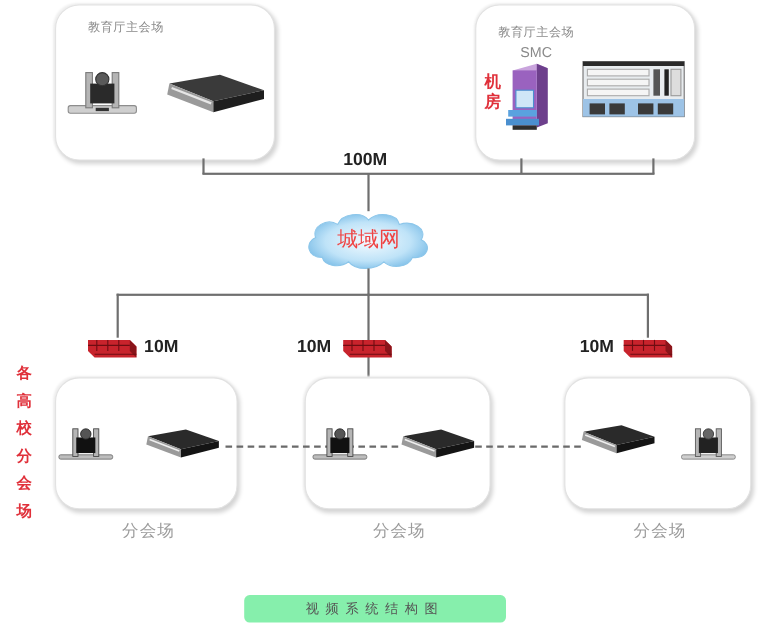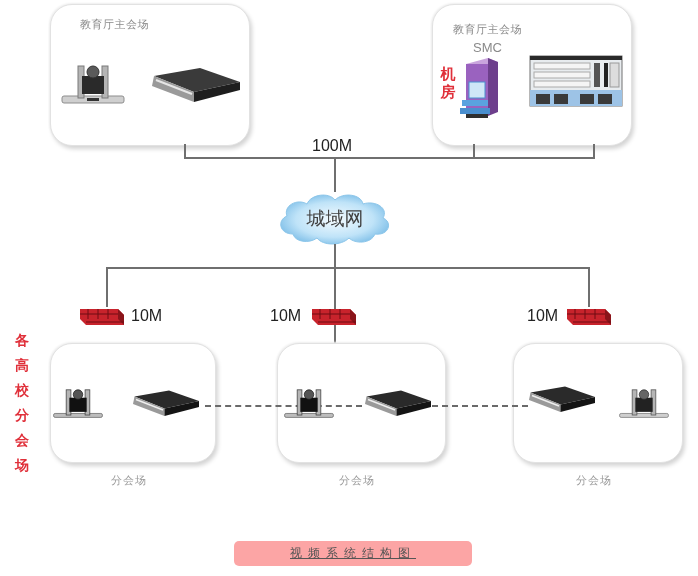--- a/index.html
+++ b/index.html
@@ -7,27 +7,27 @@
          font-family:"DejaVu Sans","Liberation Sans",sans-serif; }
   .abs { position:absolute; }
   .box { position:absolute; background:#fff; border:1px solid #e2e2e2;
          border-radius:22px; box-shadow: 2px 3px 4px #d4d4d4, -1px -1px 2px #f0f0f0; }
   .line-h { position:absolute; height:2px; background:#6f6f6f; }
   .line-v { position:absolute; width:2px; background:#6f6f6f; }
   .dash { position:absolute; height:0; border-top:2px dashed #6a6a6a; }
   .site-title { position:absolute; font-size:11px; color:#8a8a8a; letter-spacing:0.5px; }
   .smc { position:absolute; font-size:13px; color:#8a8a8a; font-family:"Liberation Sans",sans-serif; }
   .red-v { position:absolute; color:#e0303a; font-weight:bold; font-size:14px; line-height:17px; width:16px; text-align:center; }
-  .bw { position:absolute; font-size:16px; color:#222; font-family:"Liberation Sans",sans-serif; }
-  .sub-label { position:absolute; font-size:11px; color:#9b9b9b; letter-spacing:1px; }
-  .caption { position:absolute; left:234px; top:541px; width:238px; height:25px; background:#fca5a5;
+  .bw { position:absolute; font-size:16px; color:#222; font-family:"Liberation Sans",sans-serif;font-weight:bold; }
+  .sub-label { position:absolute; font-size:15px; color:#9b9b9b; letter-spacing:1px; }
+  .caption { position:absolute; left:222px; top:541px; width:238px; height:25px; background:#86efac;
              border-radius:5px; font-size:12px; color:#555; text-align:center; line-height:25px;
-             letter-spacing:6px;text-decoration:underline; }
+             letter-spacing:6px; }
   .cloud-label { position:absolute; left:0; top:0; width:120px; height:56px; text-align:center;
-                 line-height:56px; font-size:19px; color:#404040; }
+                 line-height:56px; font-size:19px; color:#ef4444; }
   svg { position:absolute; overflow:visible; }
 </style>
 </head>
 <body>
 
 <div class="box" style="left:50px;top:4px;width:198px;height:140px;"></div>
 <div class="site-title" style="left:80px;top:17px;">教育厅主会场</div>
 
 <svg style="left:60px;top:62px;" width="66" height="44" viewBox="0 0 66 44">
   <rect x="2" y="34" width="62" height="7" rx="2" fill="#cfcfcf" stroke="#8d8d8d"></rect>

